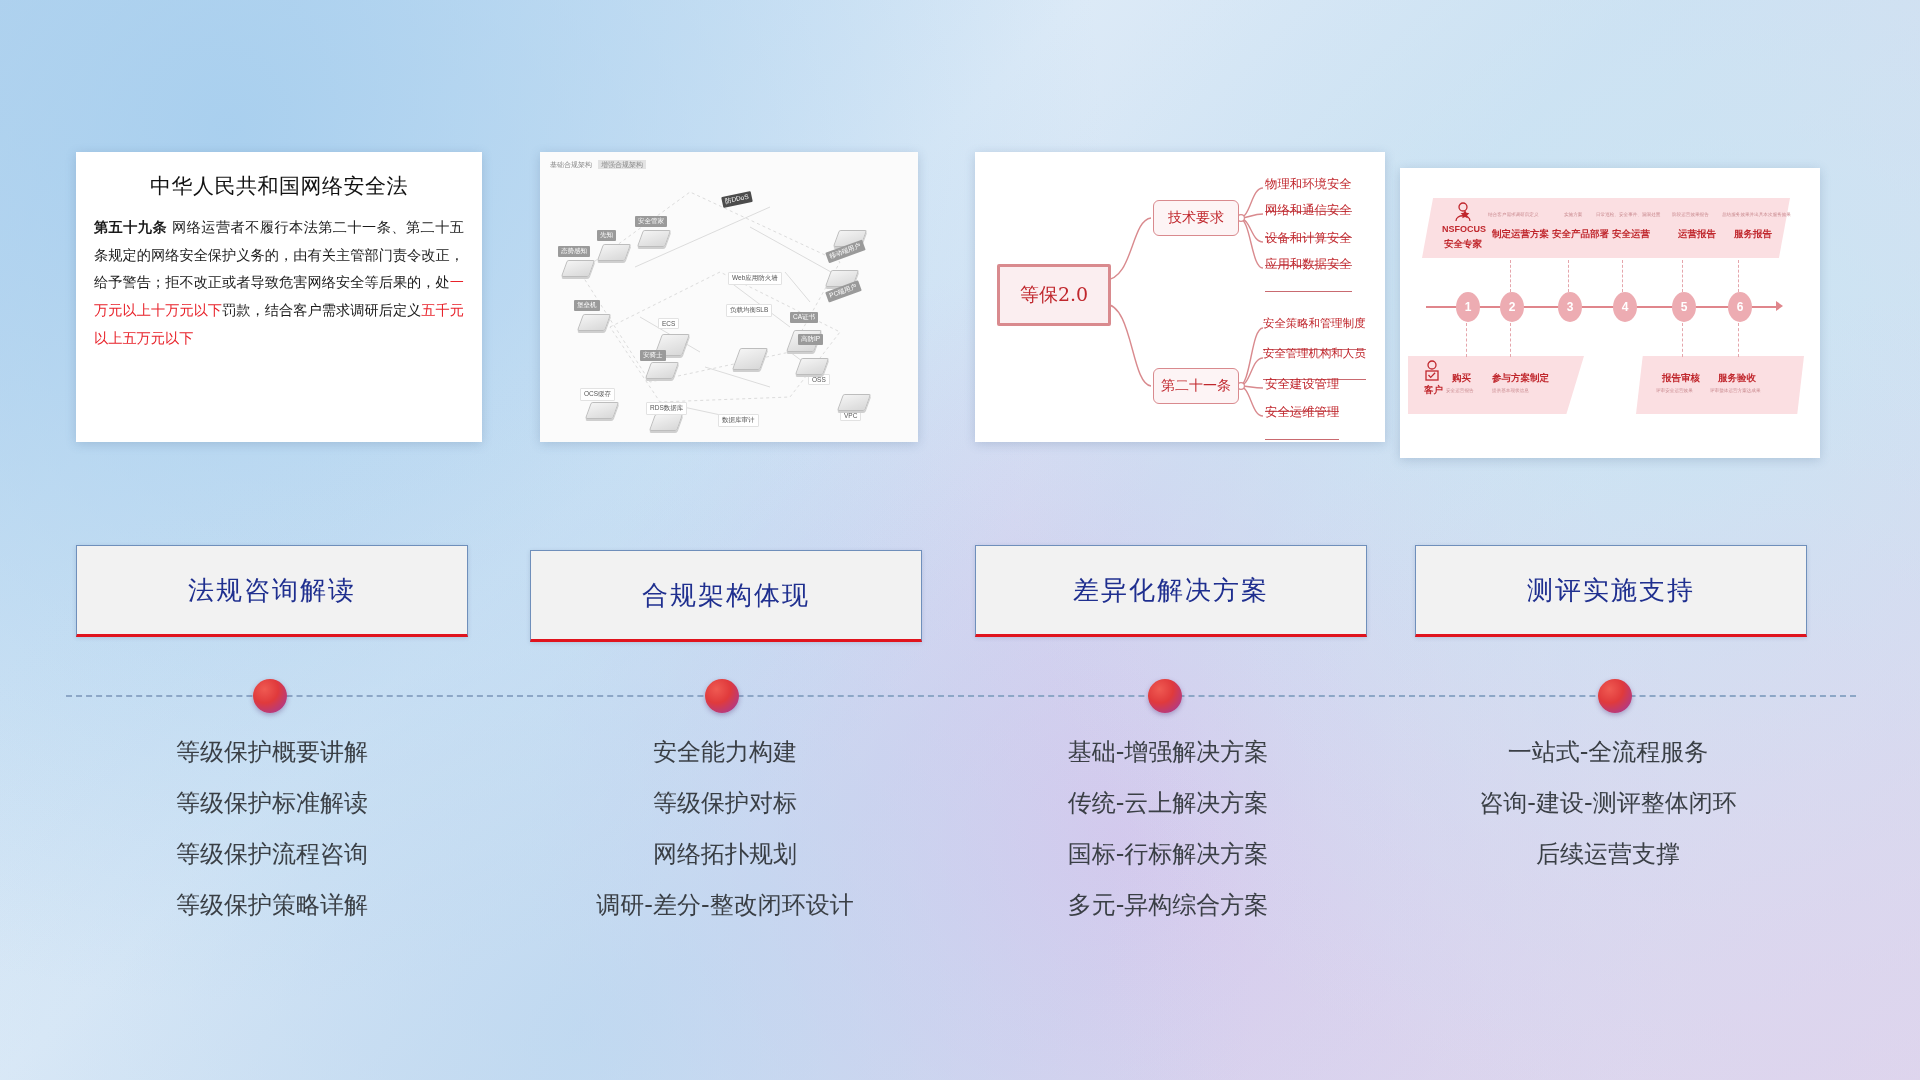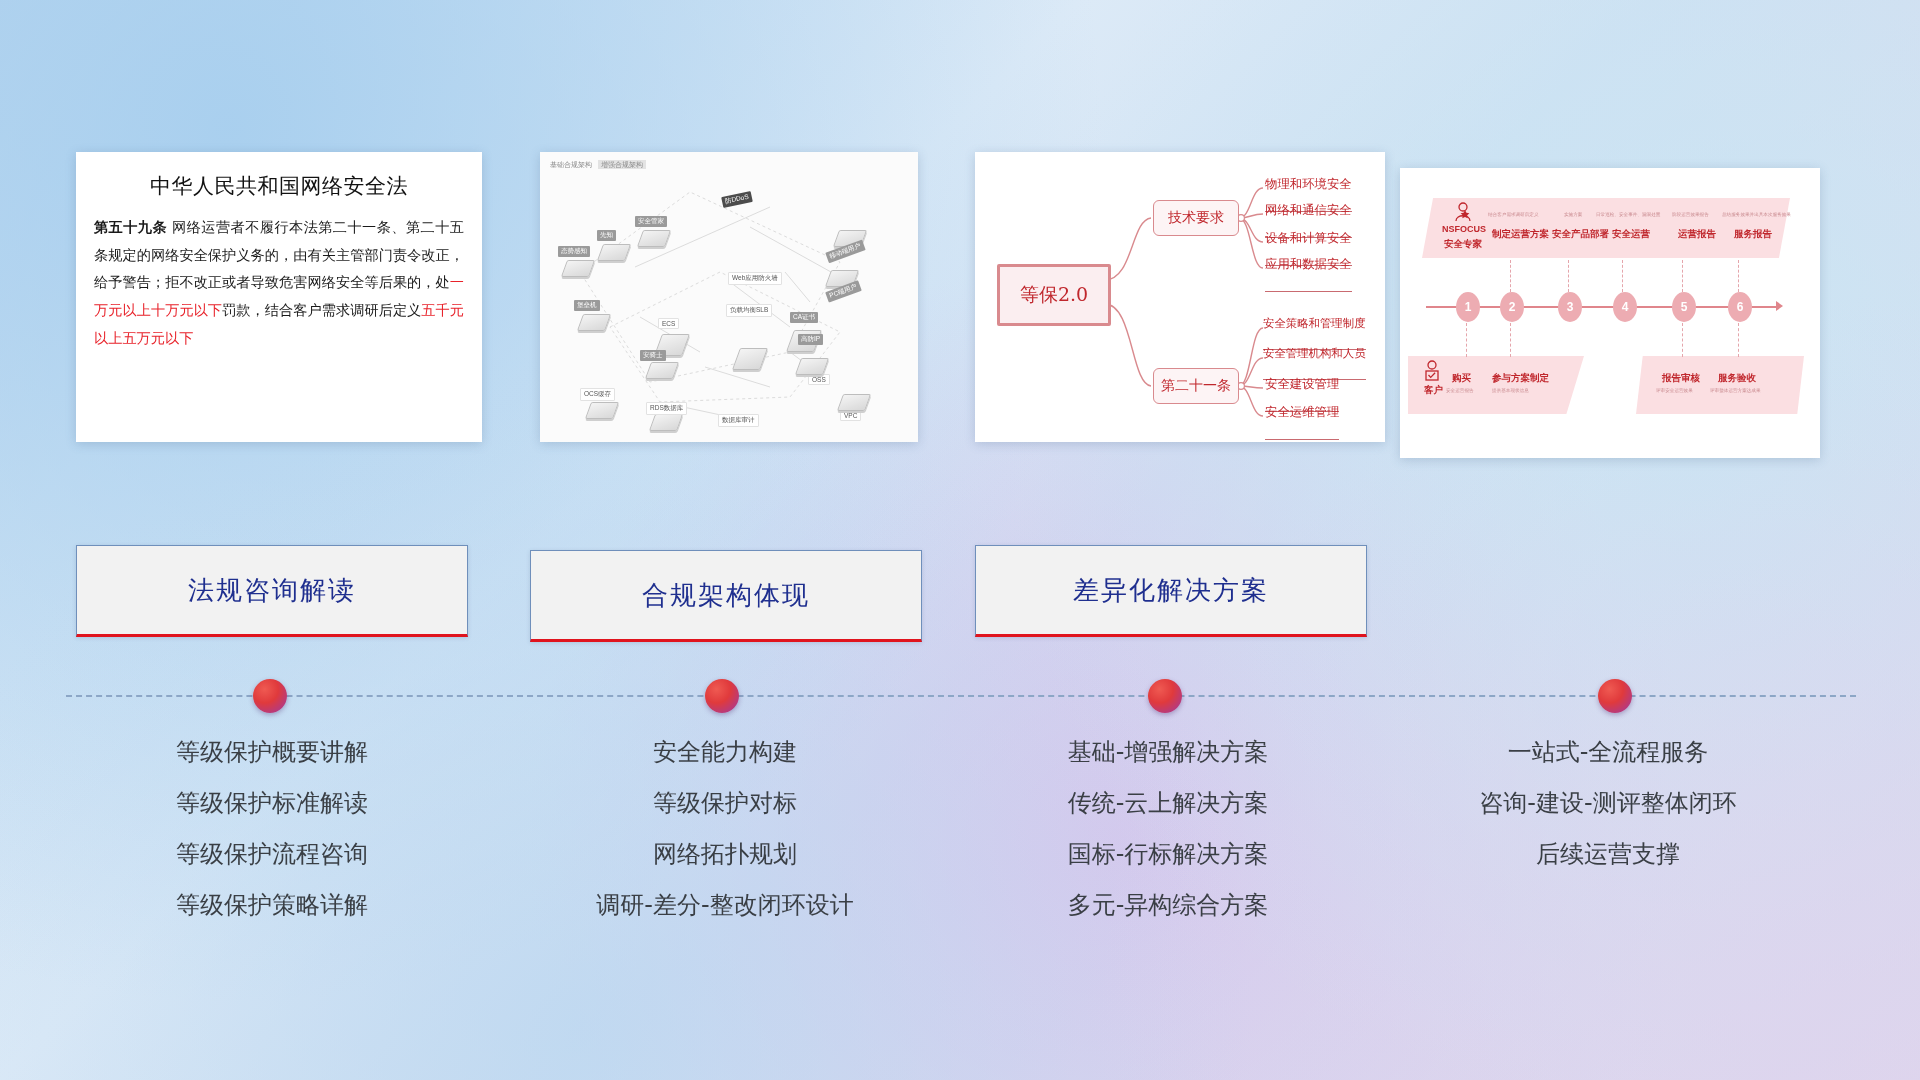--- a/index.html
+++ b/index.html
@@ -343,20 +343,23 @@
 
   <div class="titlebar tb1">
     <span>法规咨询解读</span>
   </div>
   <div class="titlebar tb2">
     <span>合规架构体现</span>
   </div>
   <div class="titlebar tb3">
     <span>差异化解决方案</span>
   </div>
+  <div class="titlebar tb4">
+    <span>测评实施支持</span>
+  </div>
 
   <div class="tl-line"></div>
   <div class="tl-dot d1"></div>
   <div class="tl-dot d2"></div>
   <div class="tl-dot d3"></div>
   <div class="tl-dot d4"></div>
 
   <div class="blist bl1">
     <div>等级保护概要讲解</div>
     <div>等级保护标准解读</div>

